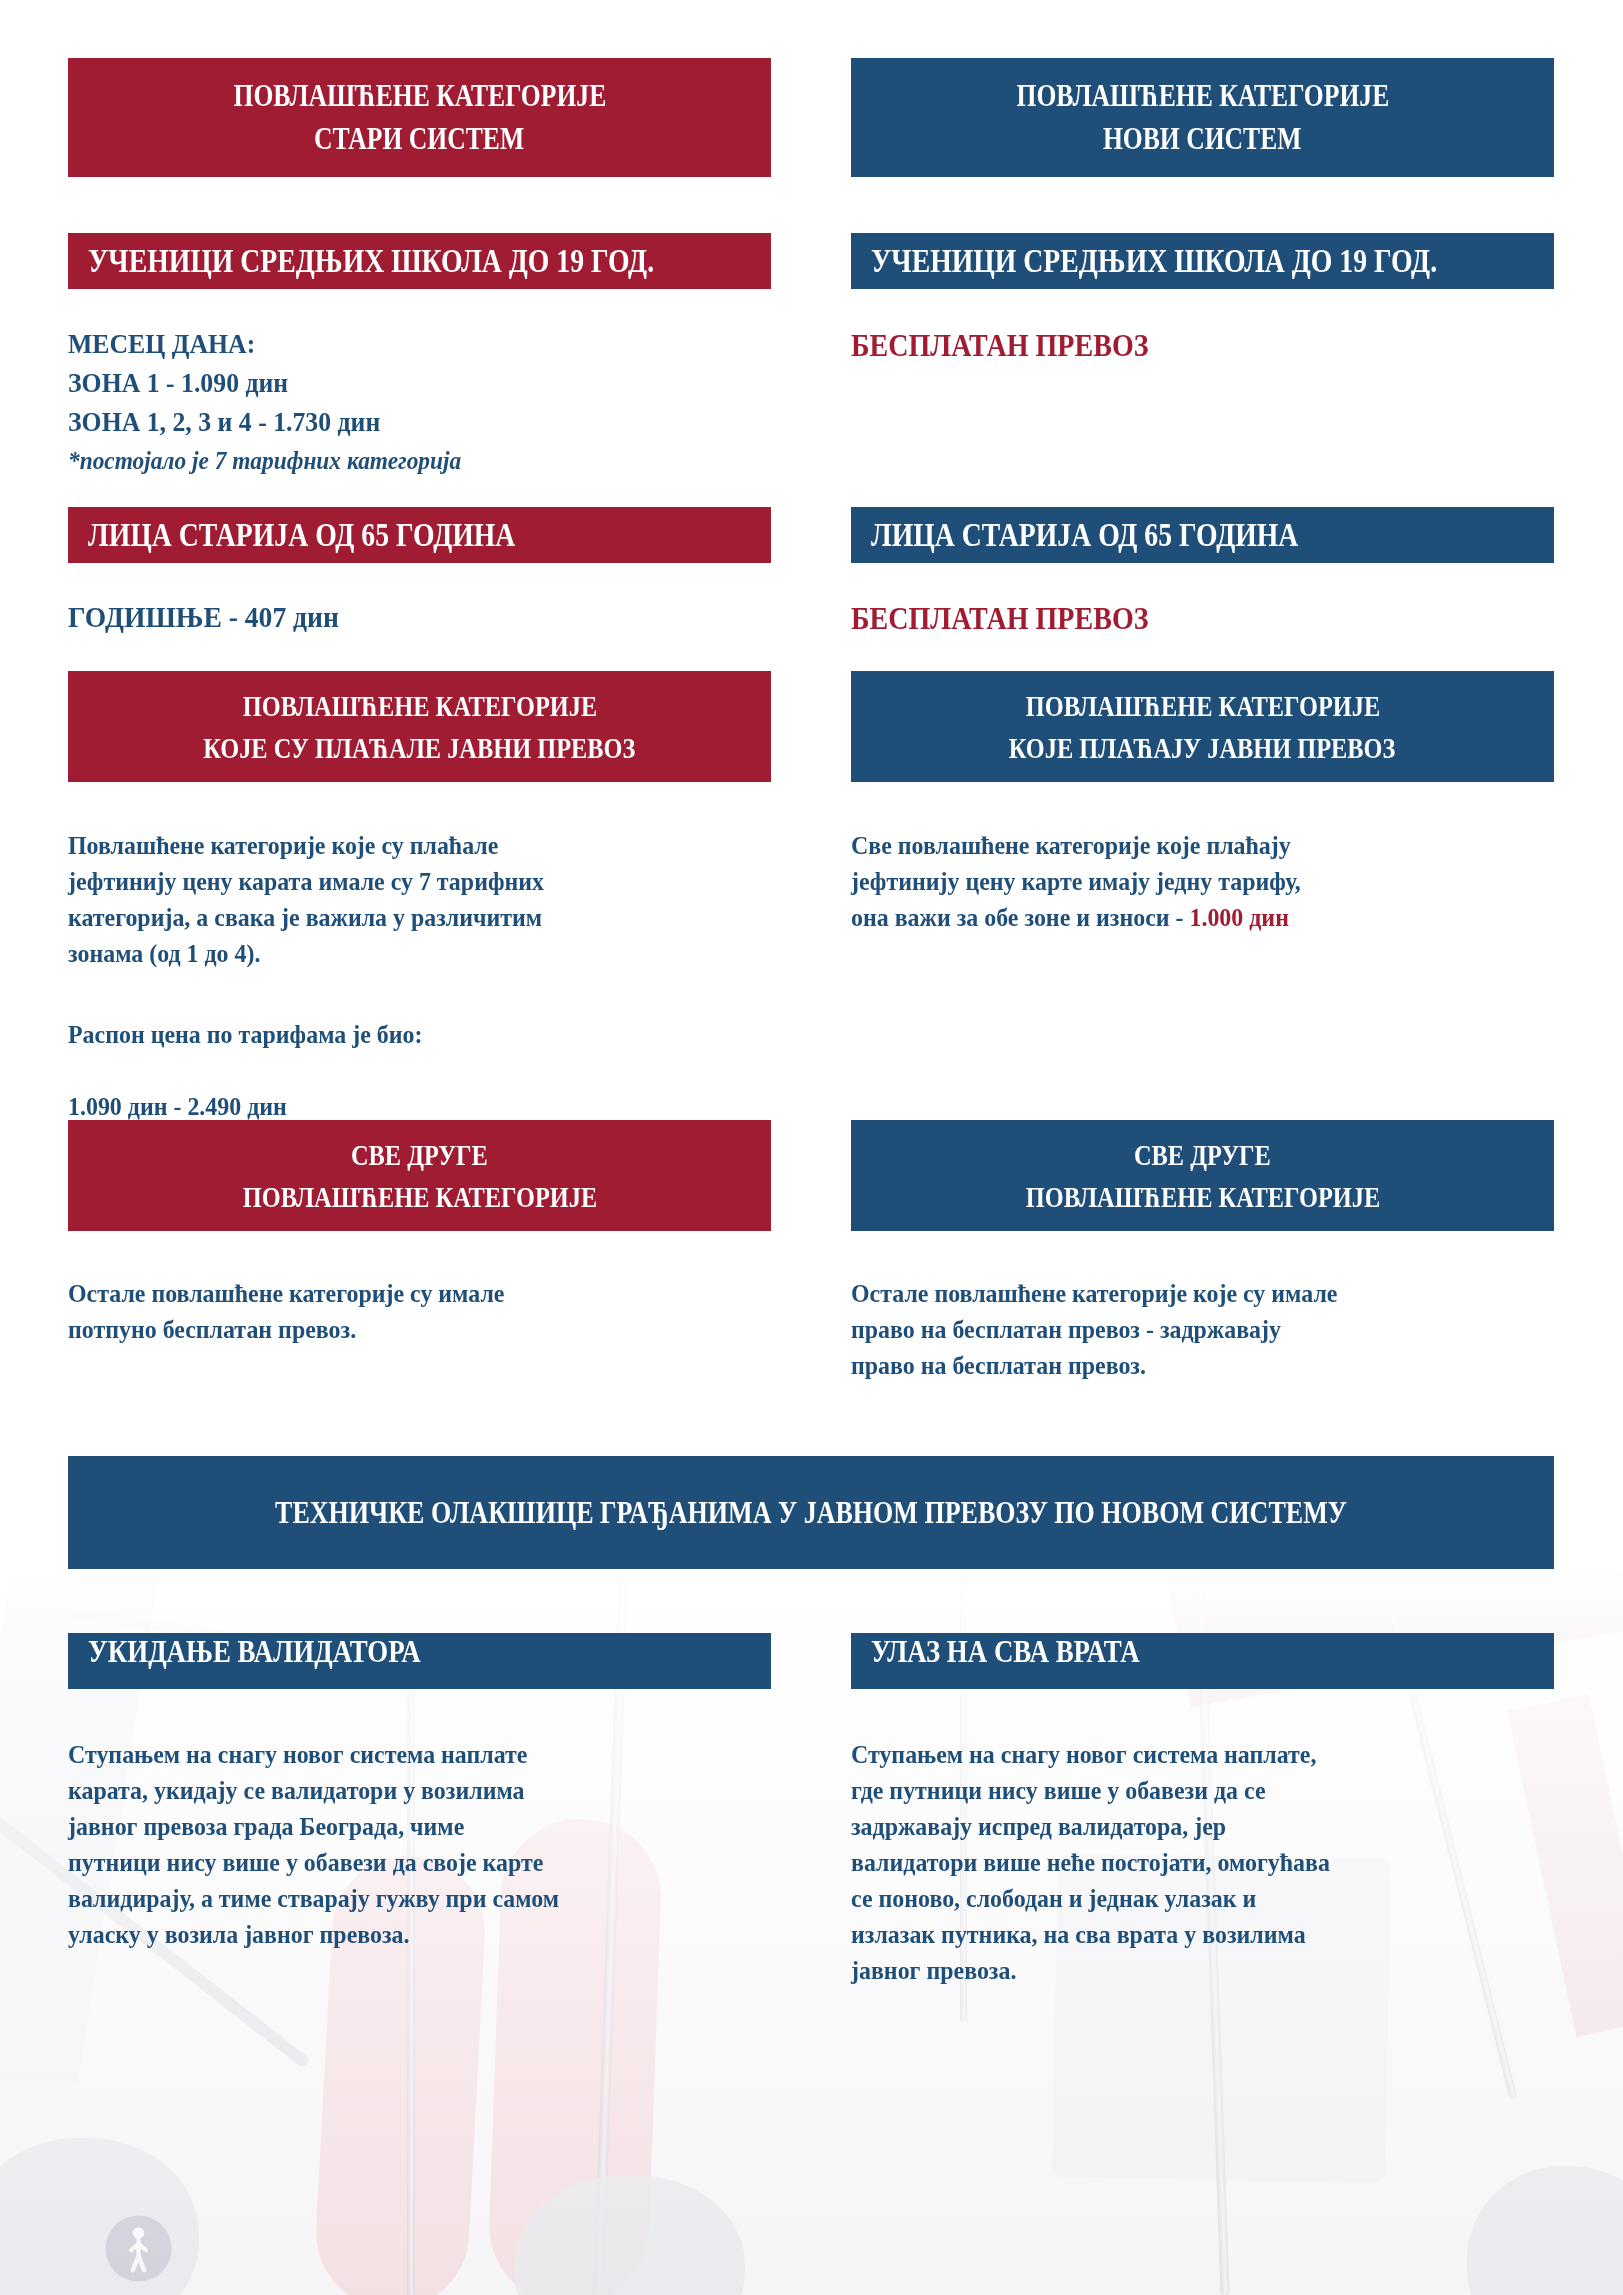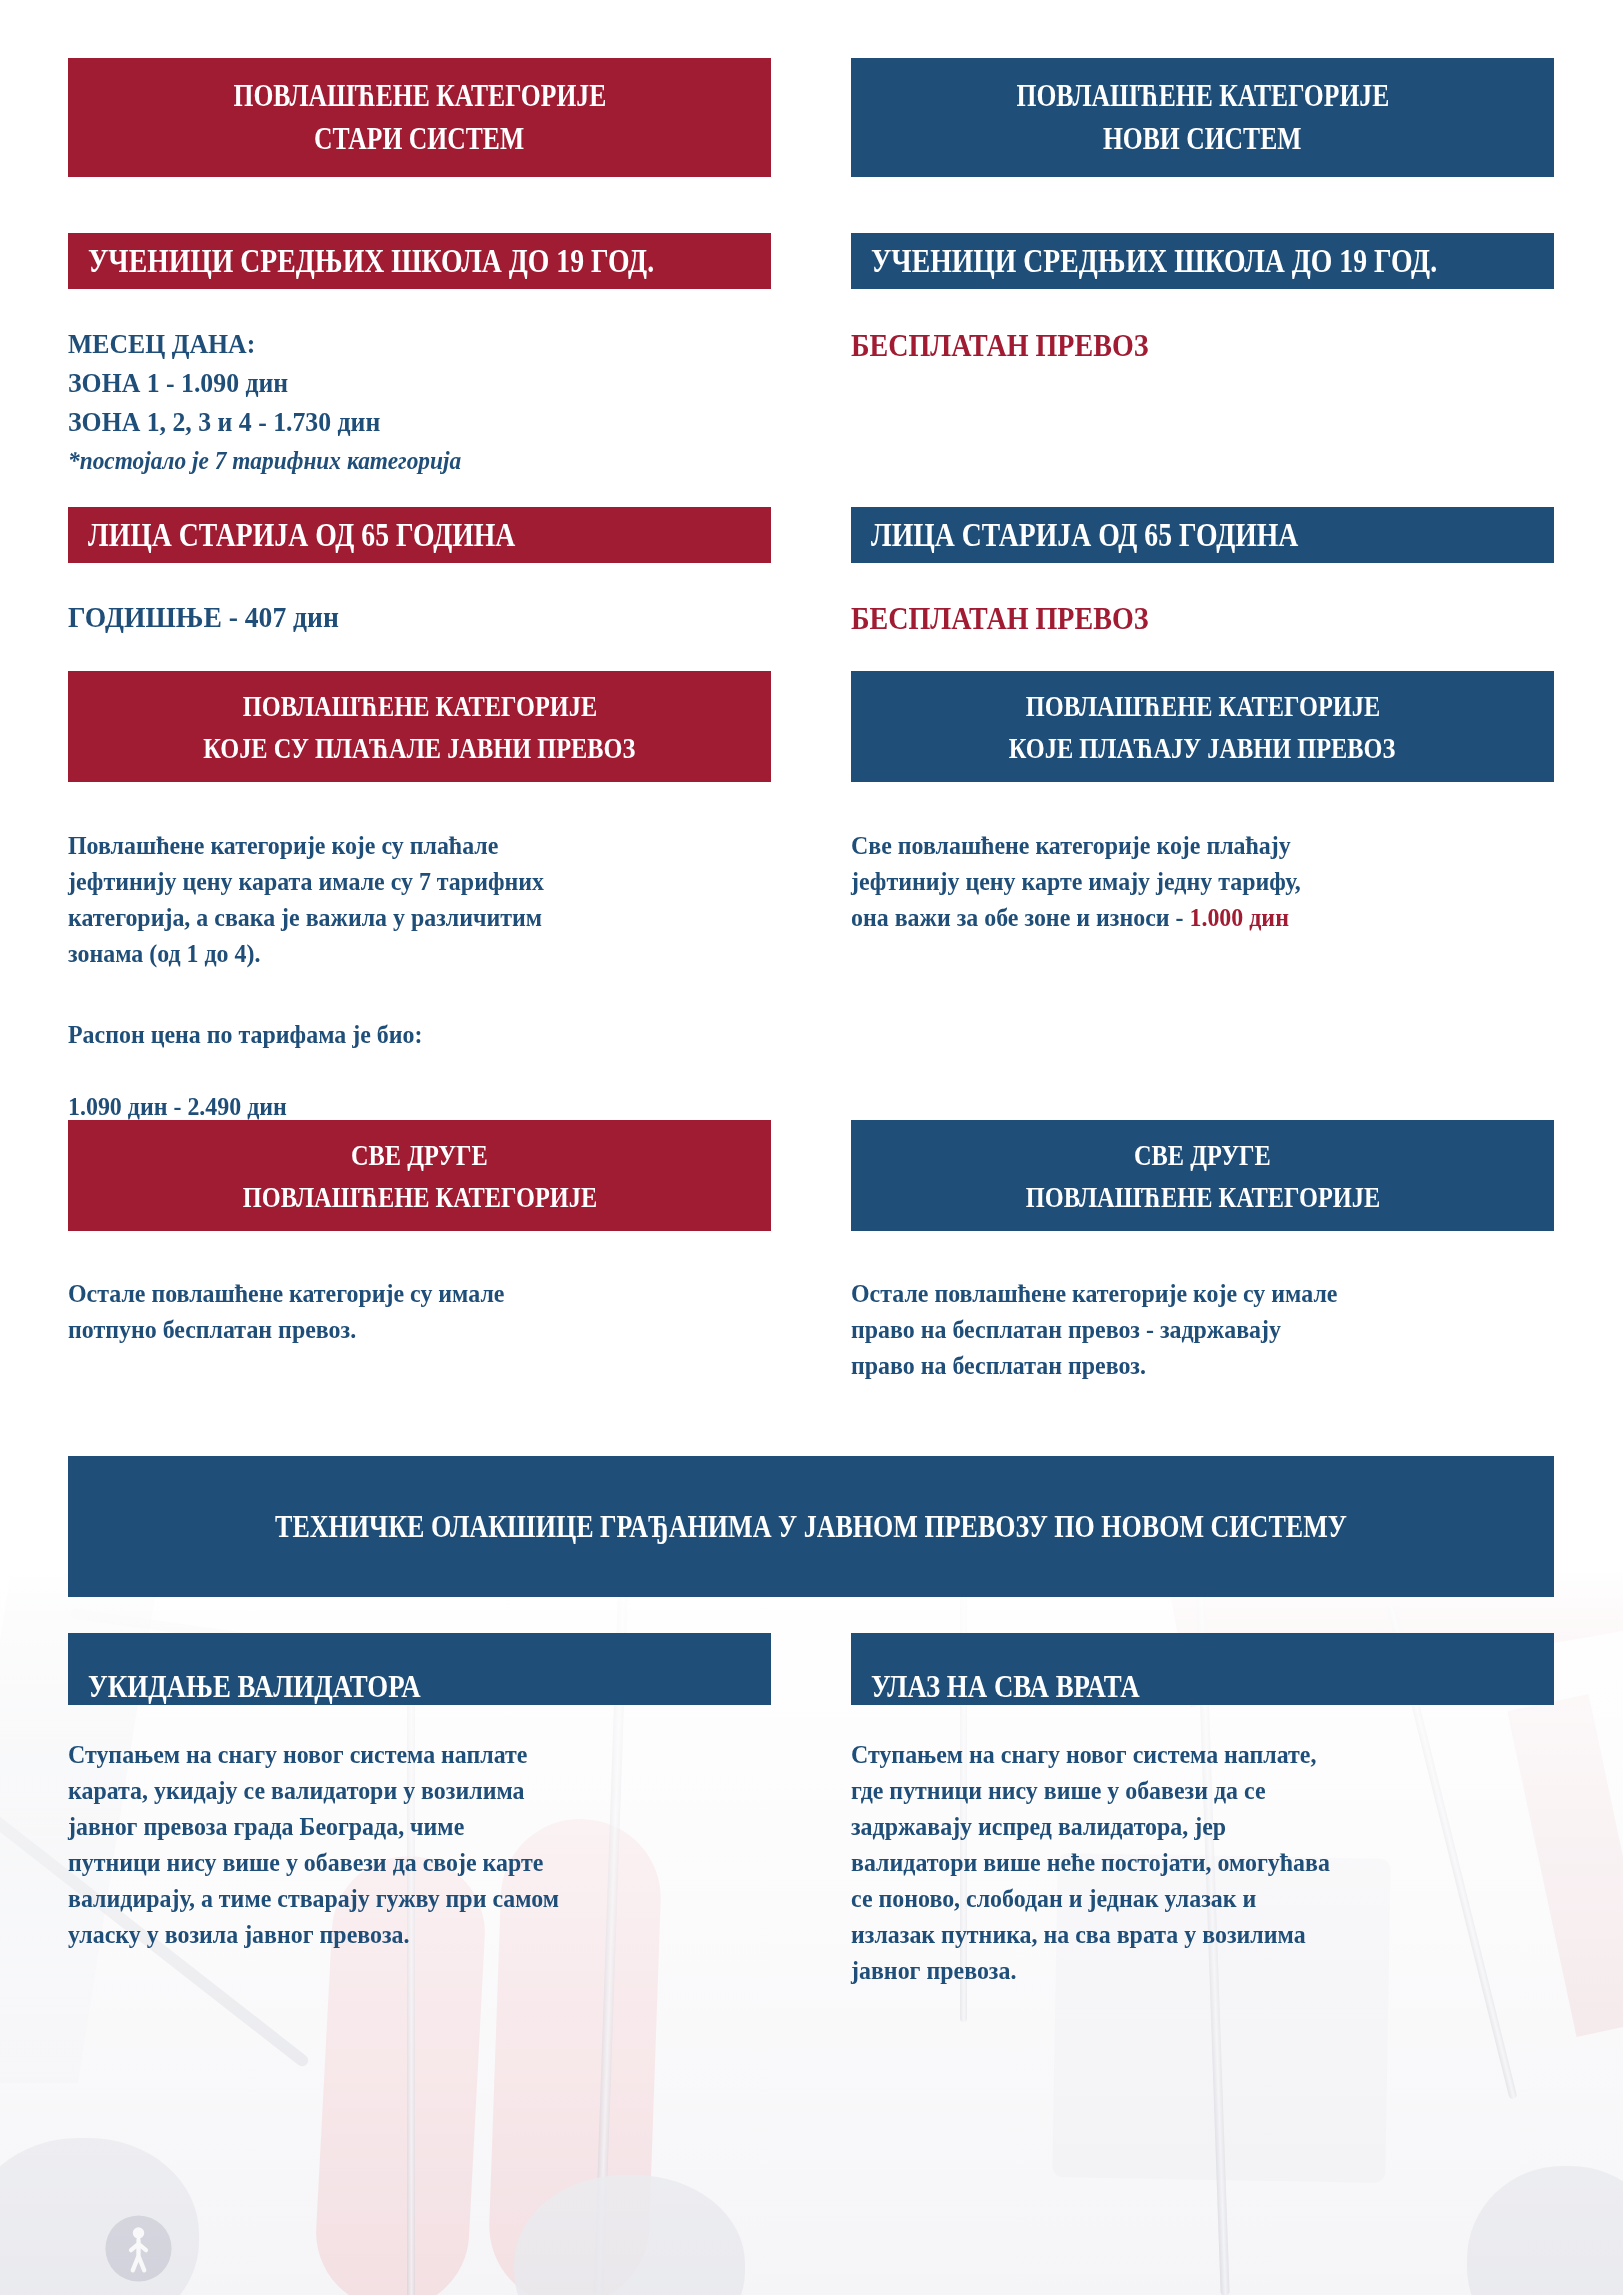--- a/index.html
+++ b/index.html
@@ -11,23 +11,23 @@
 
   
   .red{background:#9F1C33;}
   .blue{background:#1F4E79;}
   .hbox{height:119px;display:flex;flex-direction:column;align-items:center;justify-content:center;}
   .hbox .ln{color:#ffffff;font-weight:bold;font-size:30.5px;line-height:43px;text-align:center;}
   .box2{height:111px;display:flex;flex-direction:column;align-items:center;justify-content:center;}
   .box2 .ln{color:#ffffff;font-weight:bold;font-size:29px;line-height:42px;text-align:center;}
   .bar{height:56px;display:flex;align-items:center;padding-left:20.4px;box-sizing:border-box;}
   .bar .ln{color:#ffffff;font-weight:bold;font-size:33px;white-space:nowrap;}
-  .band{left:68px;width:1486px;height:141px;display:flex;align-items:center;justify-content:center;}
+  .band{left:68px;width:1486px;height:113px;display:flex;align-items:center;justify-content:center;}
   .band .ln{color:#ffffff;font-weight:bold;font-size:31px;white-space:nowrap;}
-  .subbar{height:72px;display:flex;align-items:flex-end;padding-left:20.4px;box-sizing:border-box;}
+  .subbar{height:56px;display:flex;align-items:flex-start;padding-left:20.4px;box-sizing:border-box;}
   .subbar .ln{color:#ffffff;font-weight:bold;font-size:32px;white-space:nowrap;}
 
   
   .cxc{display:block;transform:scaleX(.84);transform-origin:center;}
   .cxl{display:inline-block;transform:scaleX(.84);transform-origin:left center;}
   .cpara{transform:scaleX(.92);transform-origin:left top;}
   .lines div{font-weight:bold;font-size:28px;line-height:39px;color:#1F4E79;}
   .lines .note{font-style:italic;font-size:25.4px;}
   .free{font-weight:bold;font-size:30.5px;color:#A11C33;white-space:nowrap;}
   .annual{font-weight:bold;font-size:30px;color:#1F4E79;white-space:nowrap;}

